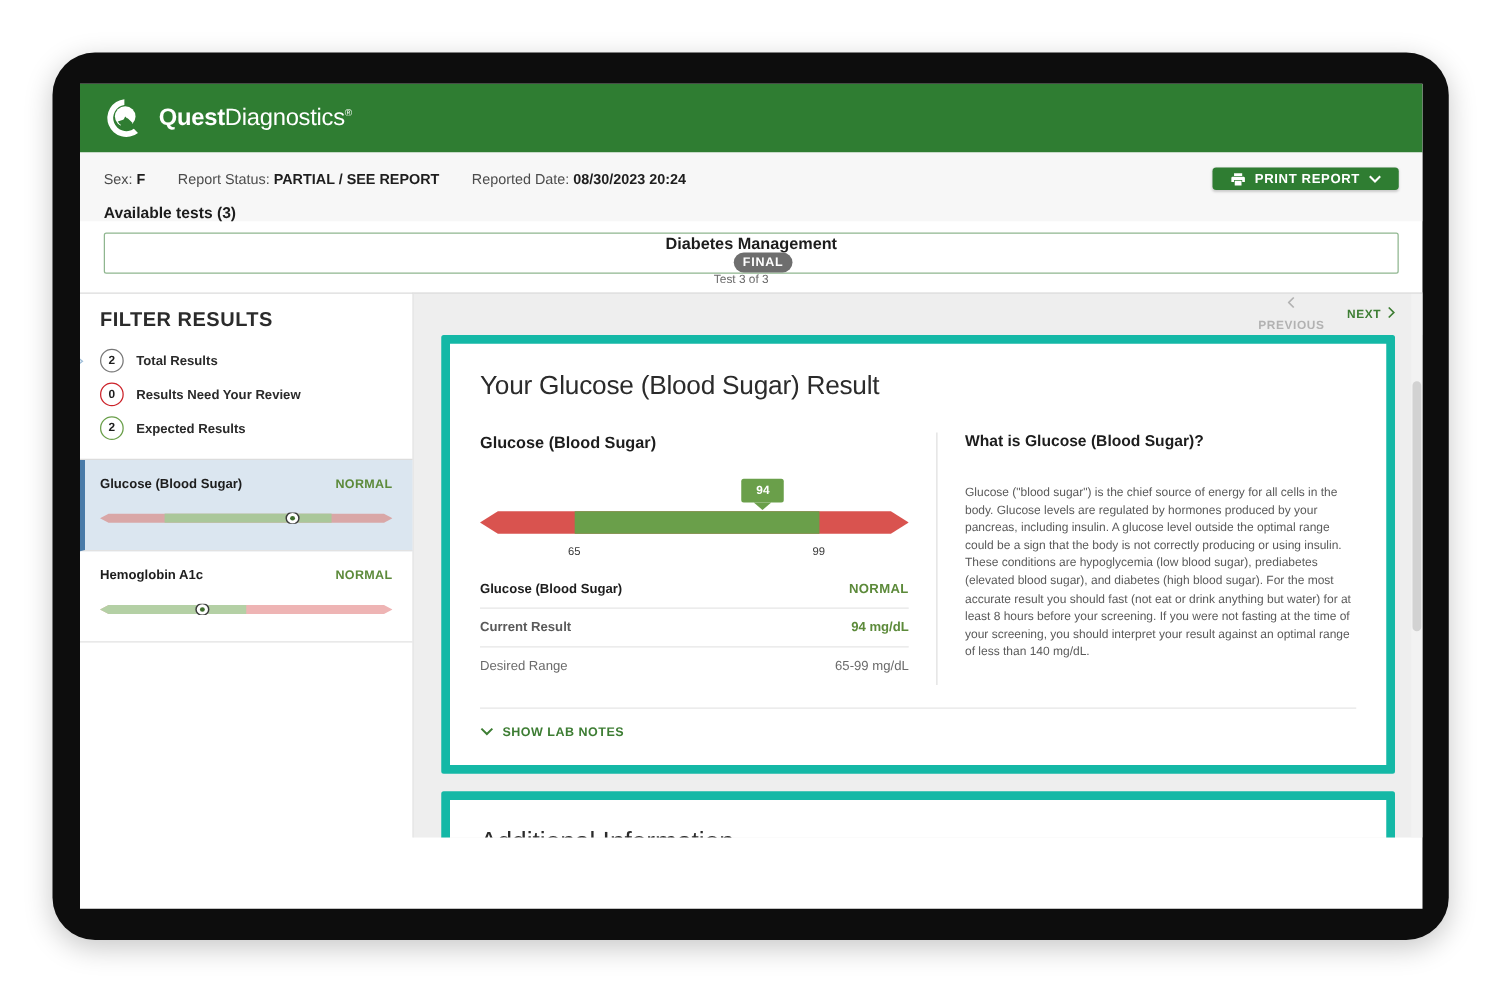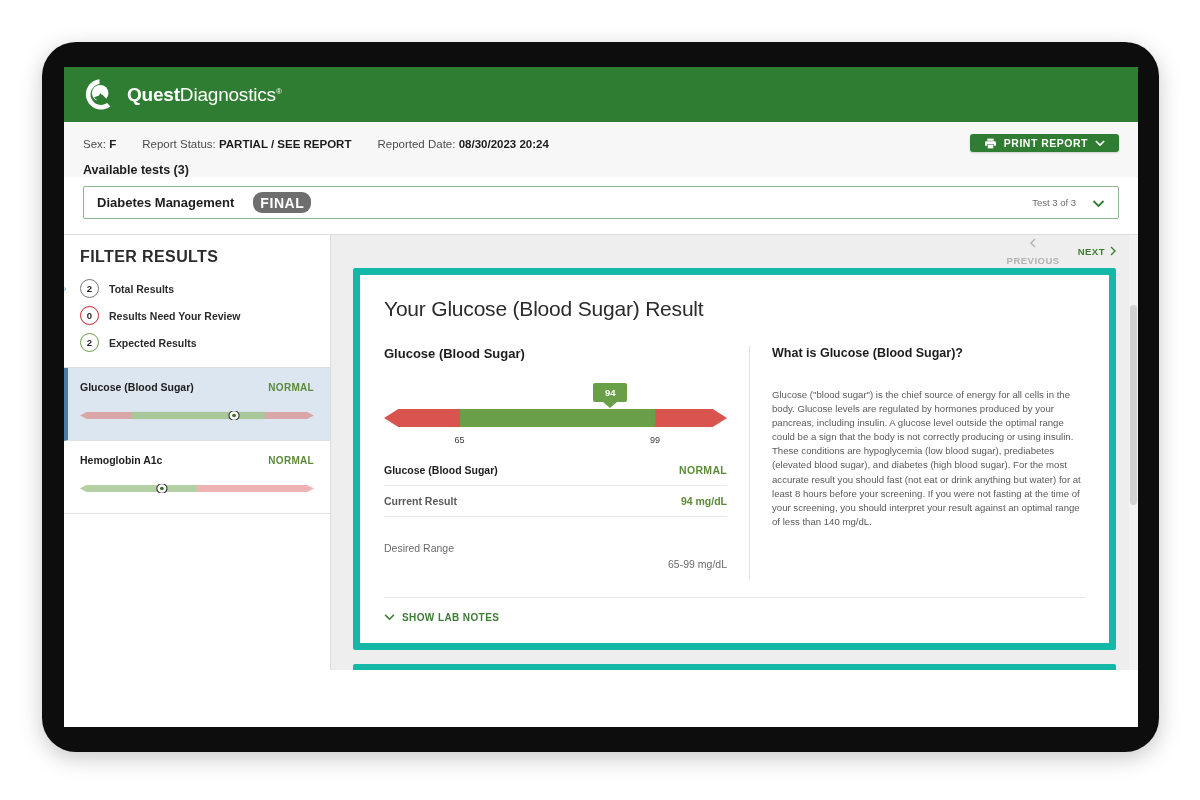--- a/index.html
+++ b/index.html
@@ -87,29 +87,30 @@
   
   .test-select {
     margin: 0 19px 15px 19px;
     height: 33px;
     background: #ffffff;
     border: 1px solid #8fb68f;
     border-radius: 2px;
     display: flex; align-items: center;
     padding: 0 13px;
     cursor: pointer;
+    flex-direction: column;
   }
   .test-select .tname {
     font-size: 13px; font-weight: bold; color: #1d1d1d;
   }
   .final-badge {
     margin-left: 19px;
     background: #6e6e6e;
     color: #ffffff;
-    font-size: 14px; font-weight: bold;
+    font-size: 10px; font-weight: bold;
     letter-spacing: 0.6px;
     padding: 2.5px 7px 2px 7px;
     border-radius: 9px;
   }
   .test-select .spacer { flex: 1; }
   .test-count { font-size: 9.5px; color: #6b6b6b; margin-right: 16px; }
 
   
   .body-split { display: flex; height: 436px; }
 
@@ -251,21 +252,21 @@
     padding: 9px 0;
     border-bottom: 1px solid #e6e6e6;
     font-size: 10.5px;
   }
   .kv-row:last-child { border-bottom: none; }
   .kv-row.head .k { font-weight: bold; color: #1d1d1d; }
   .kv-row.head .v { font-weight: bold; color: #5c8a3a; letter-spacing: 0.3px; }
   .kv-row .k { color: #5a5a5a; font-weight: bold; }
   .kv-row.cur .v { color: #5c8a3a; font-weight: bold; }
   .kv-row.rng .k { font-weight: normal; color: #6b6b6b; }
-  .kv-row.rng .v { color: #6b6b6b; margin-top: 32px; }
+  .kv-row.rng .v { color: #6b6b6b; }
 
   .info-title { font-size: 12.5px; font-weight: bold; color: #1d1d1d; margin-bottom: 28px; }
   .info-body { font-size: 9.6px; line-height: 1.47; color: #5a5a5a; }
 
   .card-footer-sep { height: 1px; background: #e6e6e6; margin: 18px 0 14px 0; }
   .lab-notes {
     font-size: 10px; font-weight: bold; color: #3d7d33;
     letter-spacing: 0.4px;
     display: flex; align-items: center; gap: 7px;
     cursor: pointer;

